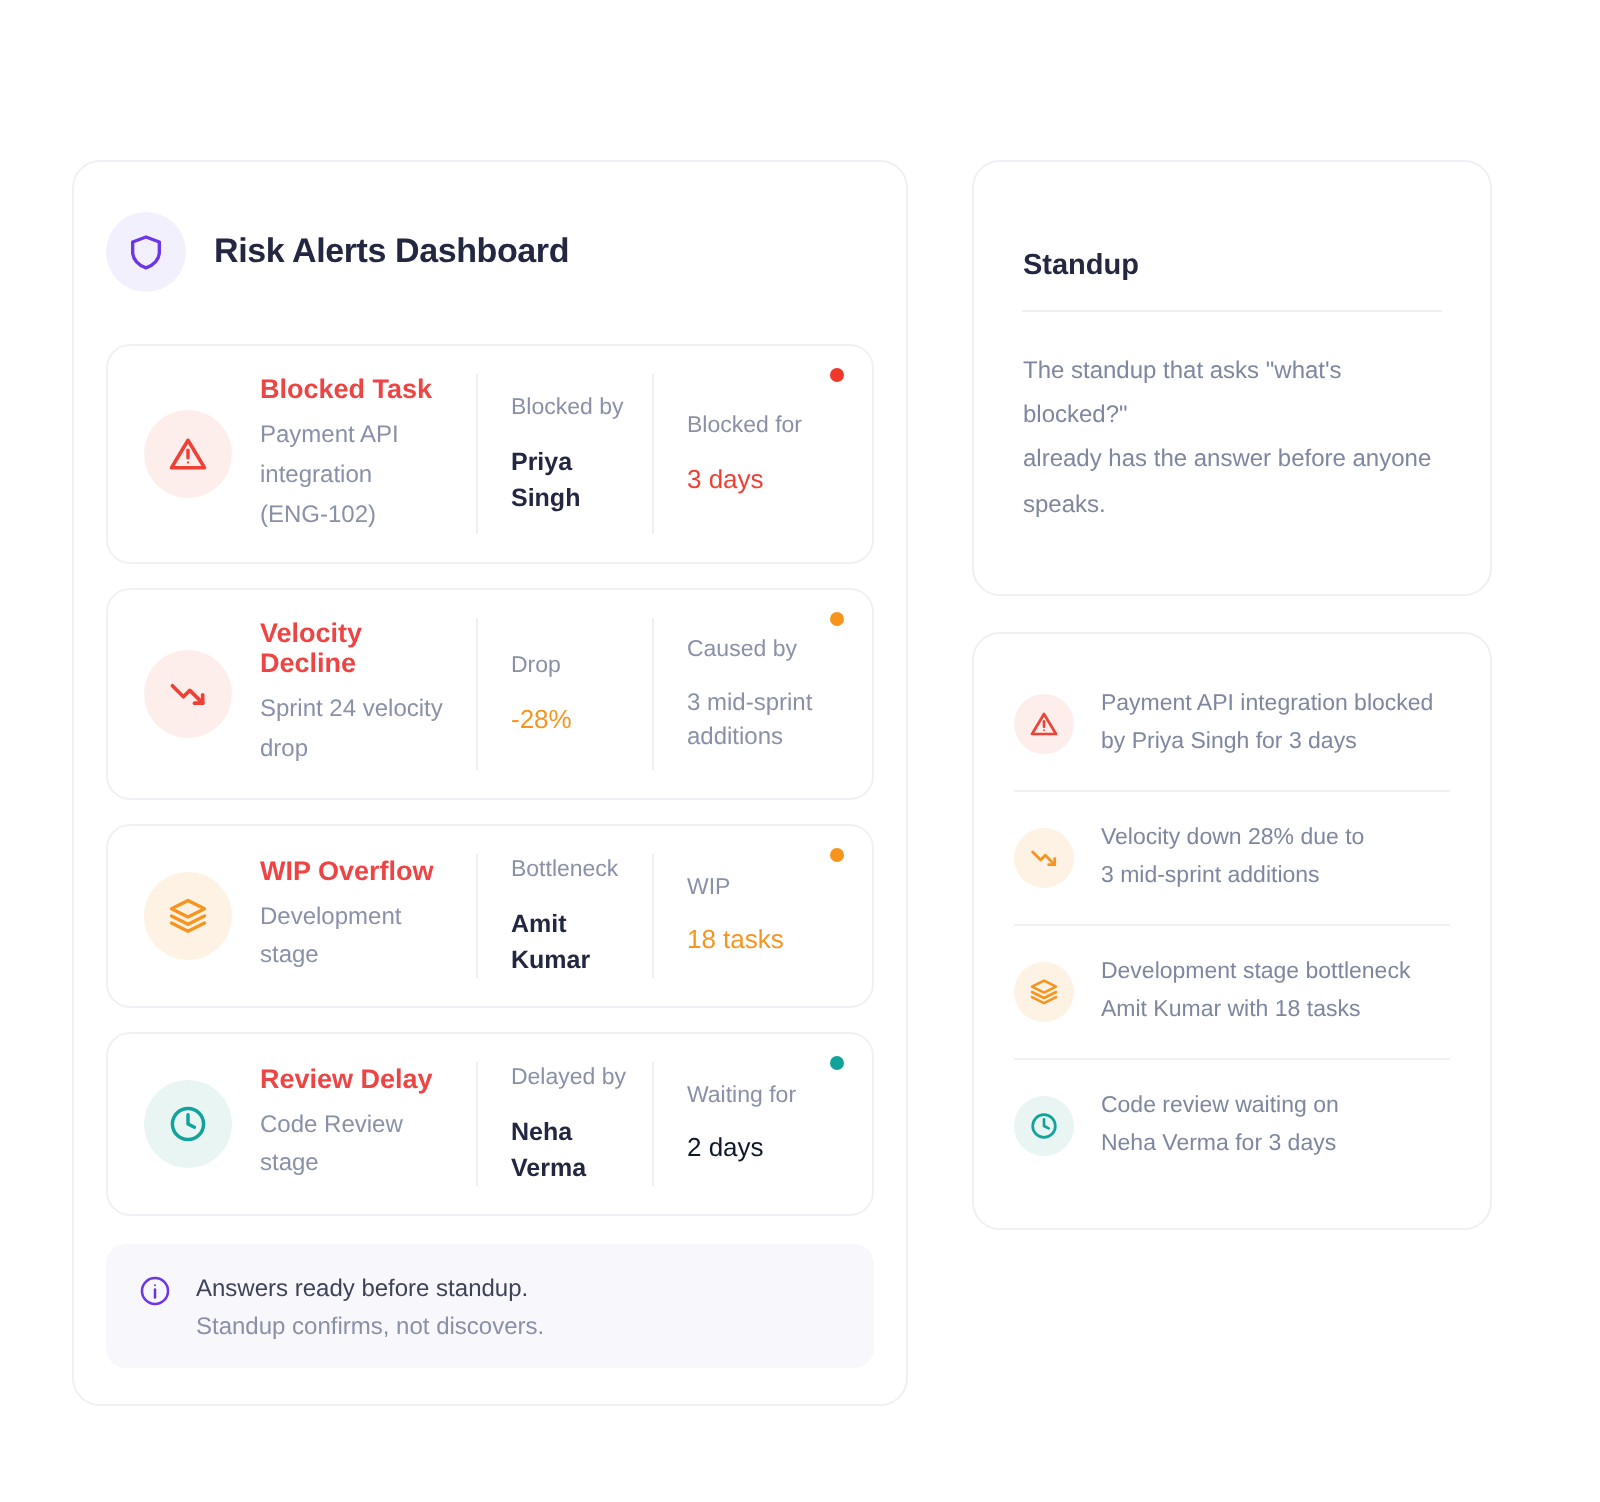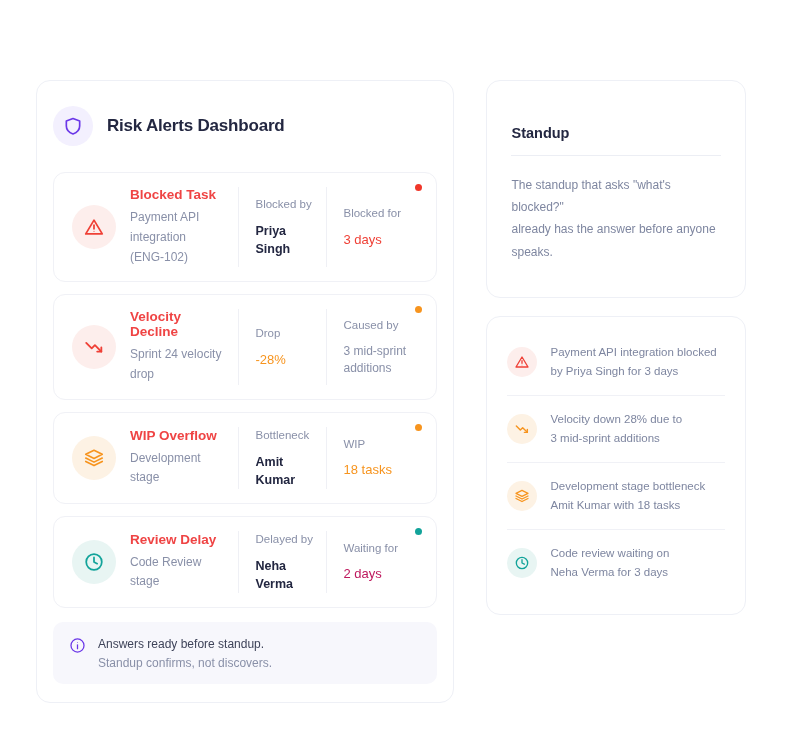--- a/index.html
+++ b/index.html
@@ -129,21 +129,21 @@
     color: #232741;
     line-height: 1.45;
   }
   .col-value.plain {
     font-weight: normal;
     color: #8990a8;
     font-size: 12px;
   }
   .col-value.red { color: #ef4036; font-weight: normal; font-size: 13px; }
   .col-value.orange { color: #f7941e; font-weight: normal; font-size: 13px; }
-  .col-value.teal { color: #be185d; font-weight: normal; font-size: 13px; }
+  .col-value.teal { color: #0f172a; font-weight: normal; font-size: 13px; }
 
   .status-dot {
     position: absolute;
     top: 11px;
     right: 14px;
     width: 7px;
     height: 7px;
     border-radius: 50%;
   }
 

